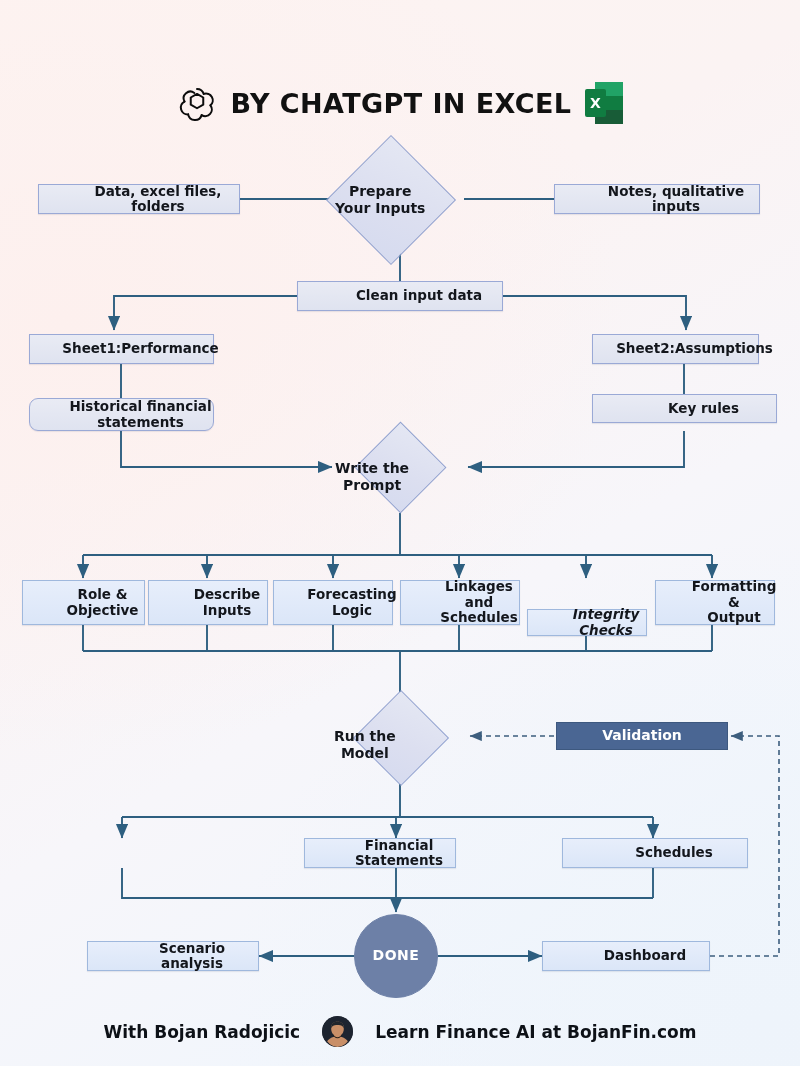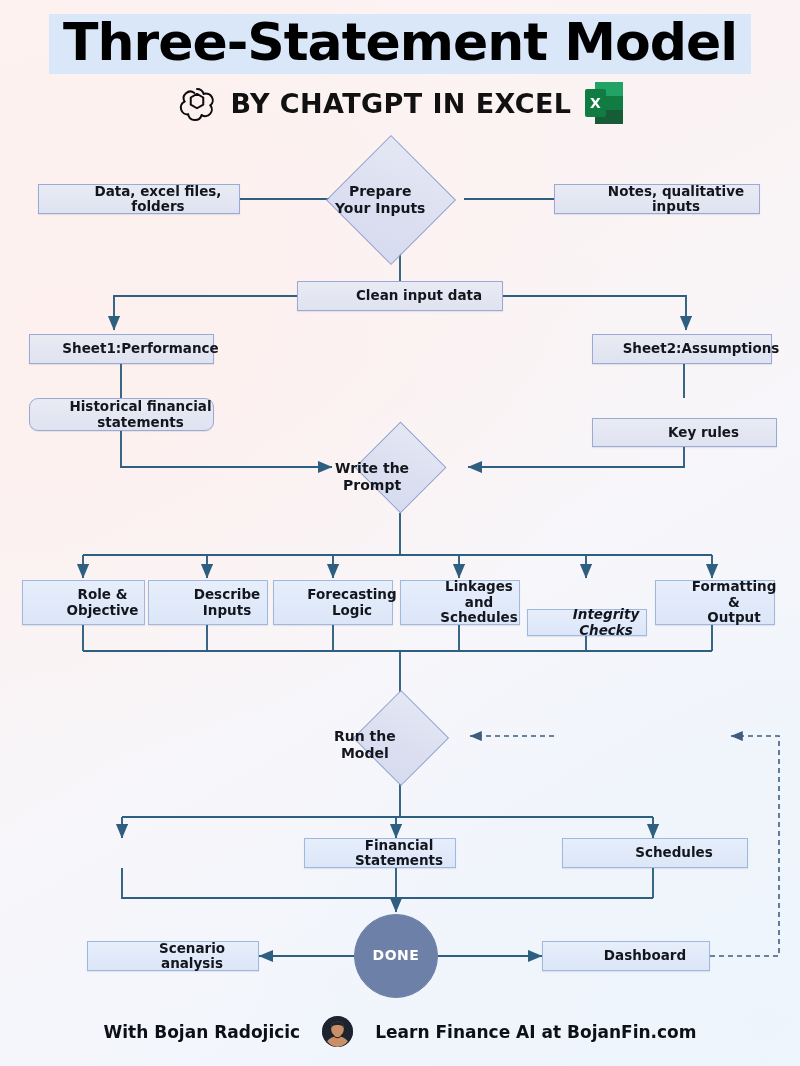--- a/index.html
+++ b/index.html
@@ -85,25 +85,20 @@
   .avatar{
     width:31px;height:31px;border-radius:50%;overflow:hidden;display:block;
     background:#2b2f3a;
   }
 </style>
 </head>
 <body>
 
 <div id="stage">
 
-  <div class="title-wrap">
-    <div class="title-hl">
-      <span>Three-Statement Model</span>
-    </div>
-  </div>
 
   <div class="subtitle-row">
     <svg class="oai-logo" viewBox="0 0 64 64">
       <g fill="none" stroke="#0c0c0c" stroke-width="3.2" stroke-linejoin="round" stroke-linecap="round">
         <path d="M32 9.5c5.1 0 9.3 3.3 10.8 7.9"></path>
         <path d="M42.8 17.4c4.9-1.6 10.4.4 13 5 2.6 4.5 1.5 10.1-2.3 13.3"></path>
         <path d="M53.5 35.7c3.1 4.1 3 9.9-.5 13.8-3.5 3.9-9.2 4.6-13.5 1.9"></path>
         <path d="M39.5 51.4c-1.6 4.9-6.2 8.1-11.3 7.8-5.2-.3-9.4-4-10.4-9"></path>
         <path d="M17.8 50.2c-5.1.4-9.8-2.9-11.2-7.9-1.4-5 .9-10.2 5.4-12.6"></path>
         <path d="M12 29.7c-2.4-4.5-1.4-10.1 2.4-13.4 3.8-3.3 9.4-3.4 13.4-.4"></path>
@@ -202,31 +197,31 @@
     <span>Notes, qualitative inputs</span>
   </div>
 
   <div class="node box" style="left:297px;top:281px;width:206px;height:30px;">
     <span>Clean input data</span>
   </div>
 
   <div class="node box" style="left:29px;top:334px;width:185px;height:30px;">
     <span>Sheet1:Performance</span>
   </div>
-  <div class="node box" style="left:592px;top:334px;width:180px;height:30px;">
+  <div class="node box" style="left:592px;top:334px;width:167px;height:30px;">
     <span>Sheet2:Assumptions</span>
   </div>
 
   <div class="node box" style="left:29px;top:398px;width:185px;height:33px;border-radius:9px;">
     <div>
       <div>Historical financial</div>
       <div>statements</div>
     </div>
   </div>
-  <div class="node box" style="left:592px;top:418px;width:185px;height:29px;">
+  <div class="node box" style="left:592px;top:394px;width:185px;height:29px;">
     <span>Key rules</span>
   </div>
 
   <div class="node diamond" style="left:368px;top:435px;width:65px;height:65px;"></div>
   <div class="diamond-label" style="left:335px;top:450px;width:130px;height:54px;">
     <div>
       <div>Write the</div>
       <div>Prompt</div>
     </div>
   </div>
@@ -269,20 +264,23 @@
   </div>
 
   <div class="node diamond" style="left:367px;top:704px;width:68px;height:68px;"></div>
   <div class="diamond-label" style="left:334px;top:718px;width:133px;height:54px;">
     <div>
       <div>Run the</div>
       <div>Model</div>
     </div>
   </div>
 
+  <div class="node validation" style="left:556px;top:722px;width:172px;height:28px;">
+    <span>Validation</span>
+  </div>
 
   <div class="node box light" style="left:304px;top:838px;width:152px;height:30px;">
     <span>Financial Statements</span>
   </div>
   <div class="node box light" style="left:562px;top:838px;width:186px;height:30px;">
     <span>Schedules</span>
   </div>
 
   <div class="node done" style="left:354px;top:914px;width:84px;height:84px;">
     <span>DONE</span>

